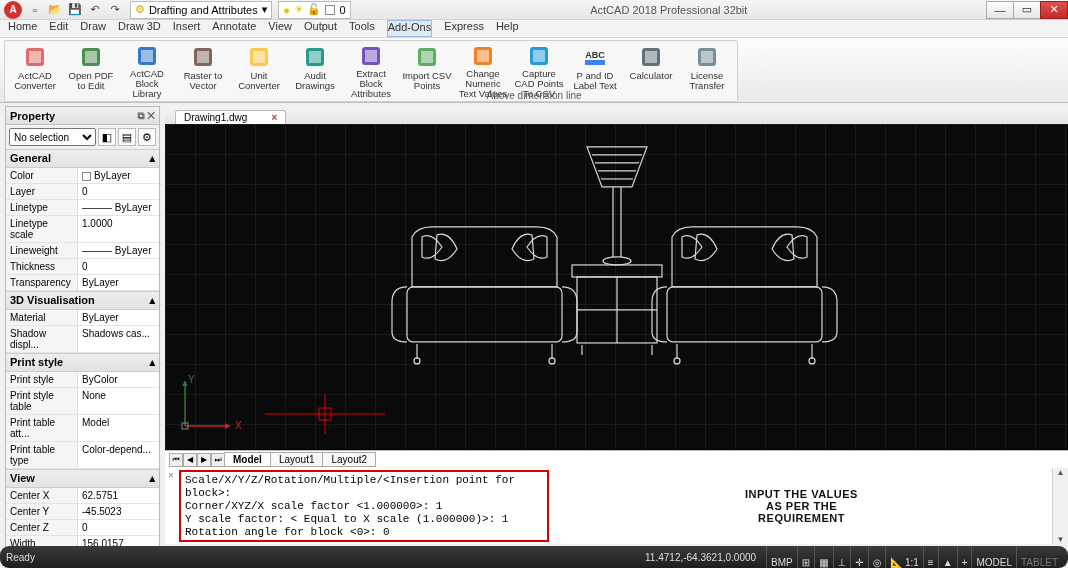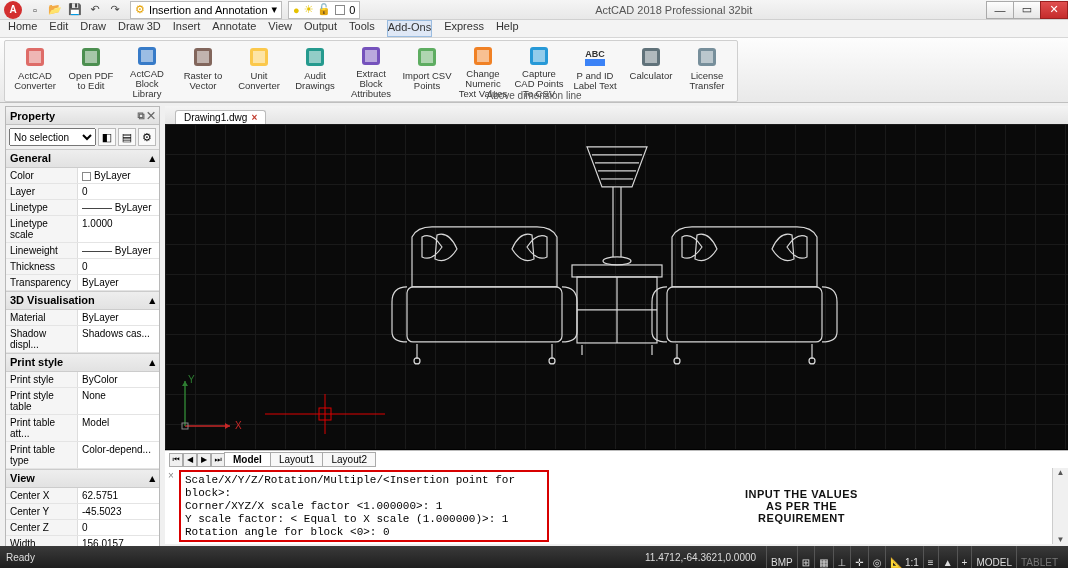--- a/index.html
+++ b/index.html
@@ -39,21 +39,21 @@
 .prop-toolbar select { flex:1; font-size:10px; height:18px; }
 .prop-toolbar .pb { width:18px; height:18px; border:1px solid #bbb; background:#fafafa; display:flex;align-items:center;justify-content:center;}
 .prop-section { background:linear-gradient(#eee,#e2e2e2); padding:2px 4px; font-weight:bold; border-top:1px solid #ccc; border-bottom:1px solid #ccc; display:flex;justify-content:space-between;}
 .prop-row { display:flex; border-bottom:1px solid #e4e4e4; }
 .prop-row .k { width:72px; padding:2px 4px; font-size:10px; background:#f5f5f5; border-right:1px solid #ddd; }
 .prop-row .v { flex:1; padding:2px 4px; font-size:10px; background:#fff; }
 
 
 .drawarea { position:absolute; left:165px; top:106px; right:0; bottom:24px; background:#000; }
 .doc-tabs { height:18px; background:linear-gradient(#f4f4f4,#e4e4e4); display:flex; align-items:flex-end; padding-left:10px;}
-.doc-tab { background:#fff; border:1px solid #bbb; border-bottom:none; padding:1px 8px; font-size:10px; border-radius:3px 3px 0 0; display:flex;align-items:center;gap:4px;}
+.doc-tab { background:#fff; border:1px solid #bbb; border-bottom:none; padding:1px 8px; font-size:10px; border-radius:3px 3px 0 0; display:flex;align-items:center;gap:24px;}
 .doc-tab .x{color:#c0392b;font-weight:bold;}
 
 .canvas { position:absolute; left:0; top:18px; right:0; bottom:95px; background:#0a0a0a; background-image: linear-gradient(#1a1a1a 1px, transparent 1px), linear-gradient(90deg,#1a1a1a 1px, transparent 1px); background-size:30px 30px; overflow:hidden;}
 
 
 .ucs { position:absolute; left:10px; bottom:6px; }
 .ucs svg { overflow:visible; }
 
 
 .crosshair { position:absolute; left:100px; top:270px; }
@@ -69,41 +69,41 @@
 .mt-tab.active { background:#fff; font-weight:bold; }
 
 
 .cmd-area { position:absolute; left:0; right:0; bottom:0; height:76px; background:#fff; display:flex;}
 .cmd-close{width:12px;display:flex;align-items:flex-start;justify-content:center;color:#888;font-size:10px;padding-top:2px;}
 .cmd-box { border:2px solid #d80000; font-family:"Courier New",monospace; font-size:11px; padding:2px 4px; line-height:13px; width:370px; height:72px; margin:2px; overflow:hidden;}
 .annotation { flex:1; display:flex; flex-direction:column; align-items:center; justify-content:center; font-weight:bold; font-size:11px; letter-spacing:0.5px; color:#111;}
 .cmd-scroll{width:16px;background:#f0f0f0;border-left:1px solid #ccc;display:flex;flex-direction:column;justify-content:space-between;align-items:center;font-size:8px;color:#555;}
 
 
-.status { position:absolute; left:0; right:0; bottom:0; height:22px; background:linear-gradient(#3a3a3a,#1e1e1e); color:#ddd; display:flex; align-items:center; font-size:10px; padding:0 6px;}
+.status { position:absolute; left:0; right:0; bottom:0; height:22px; background:linear-gradient(#3a3a3a,#1e1e1e); color:#ddd; display:flex; align-items:center; font-size:10px; padding:0 6px;border-radius:9px;}
 .status .left { flex:0 0 auto; }
 .status .spacer { flex:1; }
 .status .coords { margin-right:10px;}
 .status .sb-item { padding:0 4px; border-left:1px solid #555; display:flex;align-items:flex-end;gap:2px;height:100%;}
 </style>
 </head>
 <body>
 
 <div class="titlebar">
   <div class="app-icon">A</div>
   <div class="qat">
     <div class="qat-btn">▫</div>
     <div class="qat-btn">📂</div>
     <div class="qat-btn">💾</div>
     <div class="qat-btn">↶</div>
     <div class="qat-btn">↷</div>
   </div>
   <div class="workspace-combo">
     <span class="gear">⚙</span>
-    <span>Insertion and Annotation</span>
+    <span>Drafting and Attributes</span>
     <span>▾</span>
   </div>
   <div class="layer-combo">
     <span style="color:#e6c200;">●</span>
     <span style="color:#e6c200;">☀</span>
     <span style="color:#555;">🔓</span>
     <span style="width:10px;height:10px;border:1px solid #888;display:inline-block;"></span>
     <span>0</span>
   </div>
   <div class="title-text">ActCAD 2018 Professional 32bit</div>
@@ -216,21 +216,21 @@
         <div class="ico">
           <svg width="22" height="22">
             <rect x="2" y="2" width="18" height="18" rx="3" fill="#0288d1" opacity="0.85"></rect>
             <rect x="5" y="5" width="12" height="12" fill="#fff" opacity="0.5"></rect>
           </svg>
         </div>
         <div class="lbl">Capture CAD Points To CSV</div>
       </div>
       <div class="ribbon-btn">
         <div class="ico">
-          <div style="font-size:9px;font-weight:bold;color:#333;border-bottom:7px solid #3b82f6;">ABC</div>
+          <div style="font-size:9px;font-weight:bold;color:#333;border-bottom:5px solid #3b82f6;">ABC</div>
         </div>
         <div class="lbl">P and ID Label Text</div>
       </div>
       <div class="ribbon-btn">
         <div class="ico">
           <svg width="22" height="22">
             <rect x="2" y="2" width="18" height="18" rx="3" fill="#455a64" opacity="0.85"></rect>
             <rect x="5" y="5" width="12" height="12" fill="#fff" opacity="0.5"></rect>
           </svg>
         </div>

